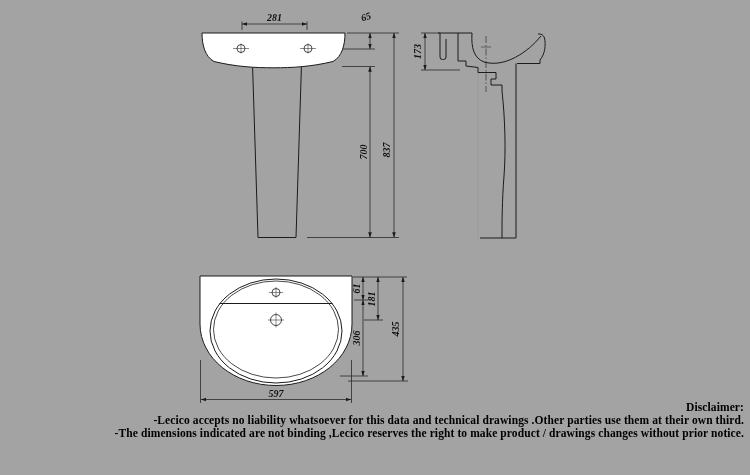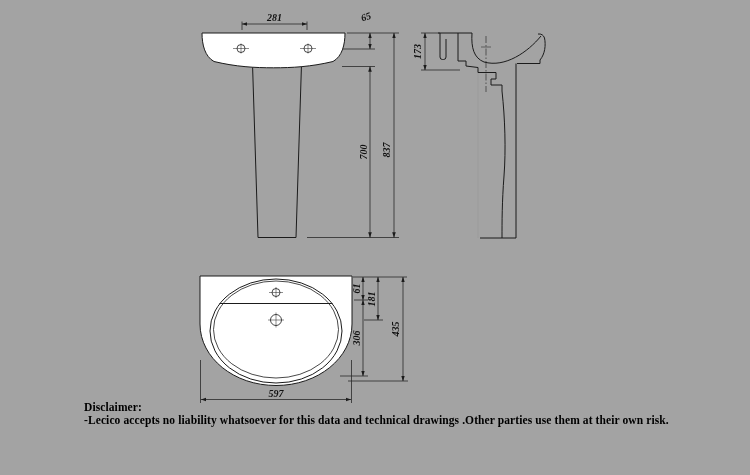--- a/index.html
+++ b/index.html
@@ -20,20 +20,21 @@
   }
   .disclaimer{
     position:absolute;
     left:84px;top:401px;
     width:660px;
     color:#000;
     font-size:11.5px;
     font-weight:bold;
     line-height:13.2px;
     letter-spacing:0.1px;
+    text-align:right;
   }
 </style>
 </head>
 <body>
 
 <div class="sheet">
 
   <svg width="750" height="475" viewBox="0 0 750 475">
     <defs>
       <marker id="arr" viewBox="0 0 10 10" refX="9.5" refY="5" markerWidth="7" markerHeight="7" orient="auto-start-reverse">
@@ -153,16 +154,17 @@
 
       <g stroke-width="0.8" stroke="#2a2a2a">
         <line x1="201" y1="399.5" x2="351" y2="399.5" marker-start="url(#arr)" marker-end="url(#arr)"></line>
         <text class="dimtxt" x="276" y="397" text-anchor="middle" stroke="none">597</text>
       </g>
     </g>
   </svg>
 
   <div class="disclaimer">
     <div>Disclaimer:</div>
-    <div>-Lecico accepts no liability whatsoever for this data and technical drawings .Other parties use them at their own risk.</div>
+    <div>-Lecico accepts no liability whatsoever for this data and technical drawings .Other parties use them at their own third.</div>
+    <div>-The dimensions indicated are not binding ,Lecico reserves the right to make product / drawings changes without prior notice.</div>
   </div>
 
 </div>
 
 </body></html>

